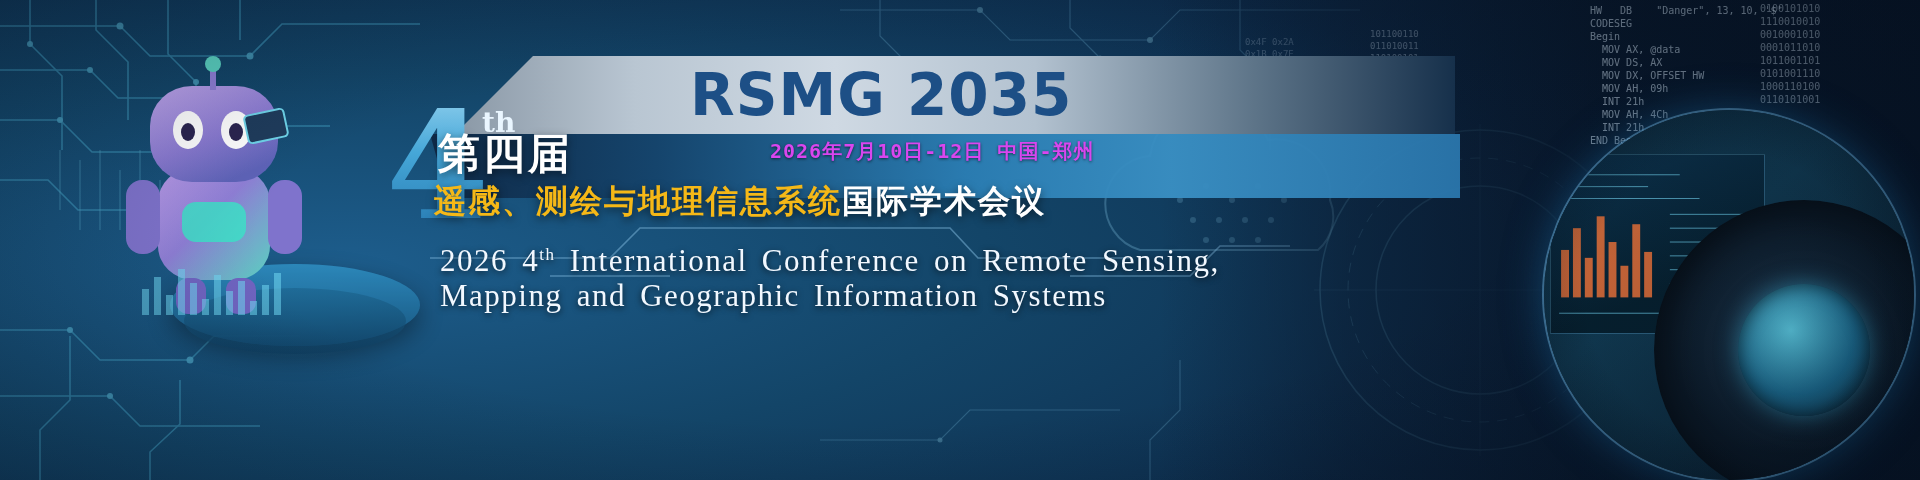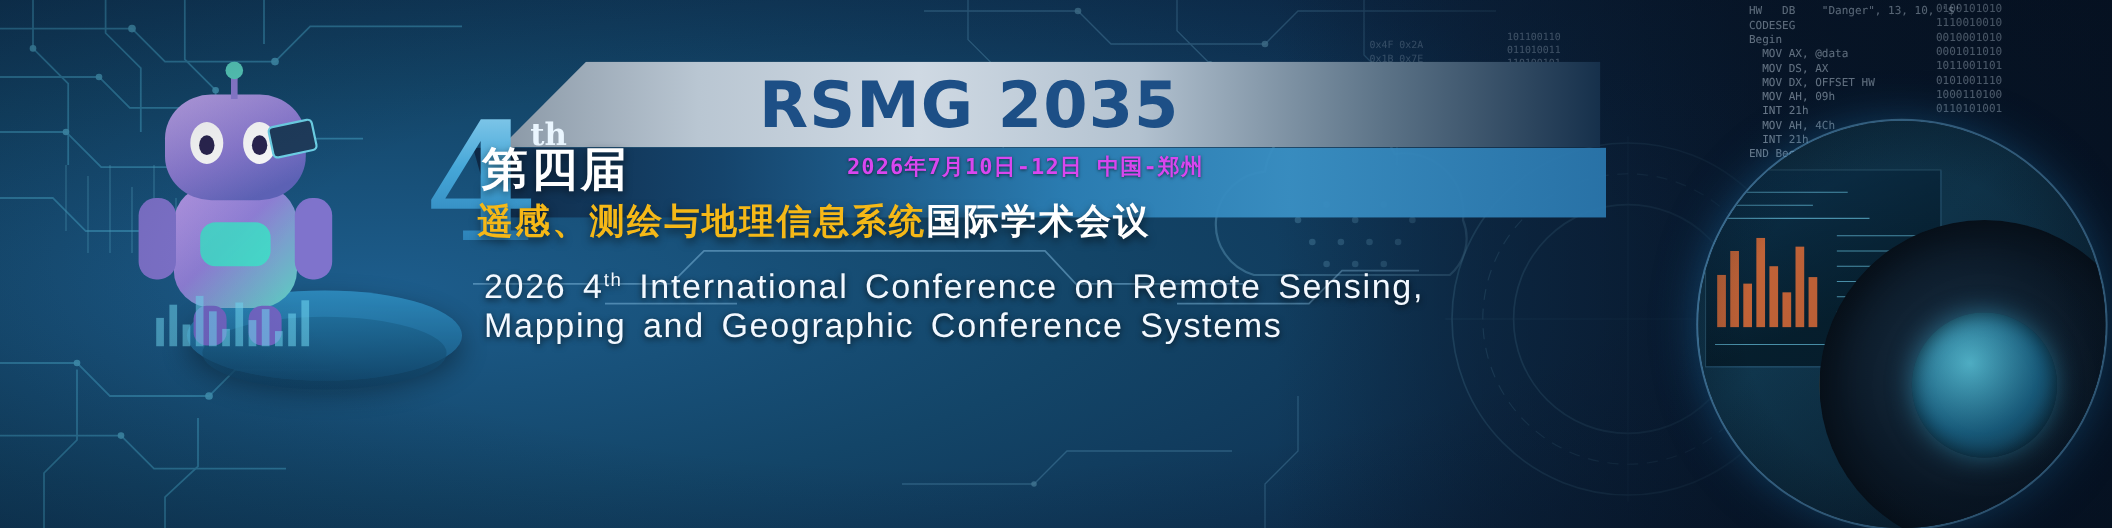--- a/index.html
+++ b/index.html
@@ -104,21 +104,21 @@
     font-size:32px;font-weight:700;letter-spacing:2px;
     font-family:"DejaVu Sans","Liberation Sans",sans-serif;
     text-shadow:0 3px 8px rgba(0,0,0,.6);
   }
   .cn-gold{color:#f5b817;}
   .cn-white{color:#ffffff;}
 
   
   .en{
     position:absolute;left:440px;
-    font-family:Liberation Sans, sans-serif;
+    font-family:Liberation Serif, serif;
     font-size:31px;font-weight:400;color:#f2f8ff;letter-spacing:1.5px;
     word-spacing:5px;white-space:nowrap;
     text-shadow:0 2px 6px rgba(0,0,0,.7);
   }
   .en1{top:243px;}
   .en2{top:278px;}
   .sup{font-size:17px;vertical-align:super;}
 
   
   .cloud-hud{position:absolute;left:1030px;top:50px;width:420px;height:330px;opacity:.5;}
@@ -395,15 +395,15 @@
   <div class="date-text">2026年7月10日-12日  中国-郑州</div>
 
   <div class="cn-line1">第四届</div>
   <div class="cn-line2">
     <span class="cn-gold">遥感、测绘与地理信息系统</span><span class="cn-white">国际学术会议</span>
   </div>
 
   <div class="en en1">
     <span>2026 4</span><span class="sup">th</span><span> International Conference on Remote Sensing,</span>
   </div>
-  <div class="en en2">Mapping and Geographic Conference Systems</div>
+  <div class="en en2">Mapping and Geographic Information Systems</div>
 
 </div>
 
 </body></html>

